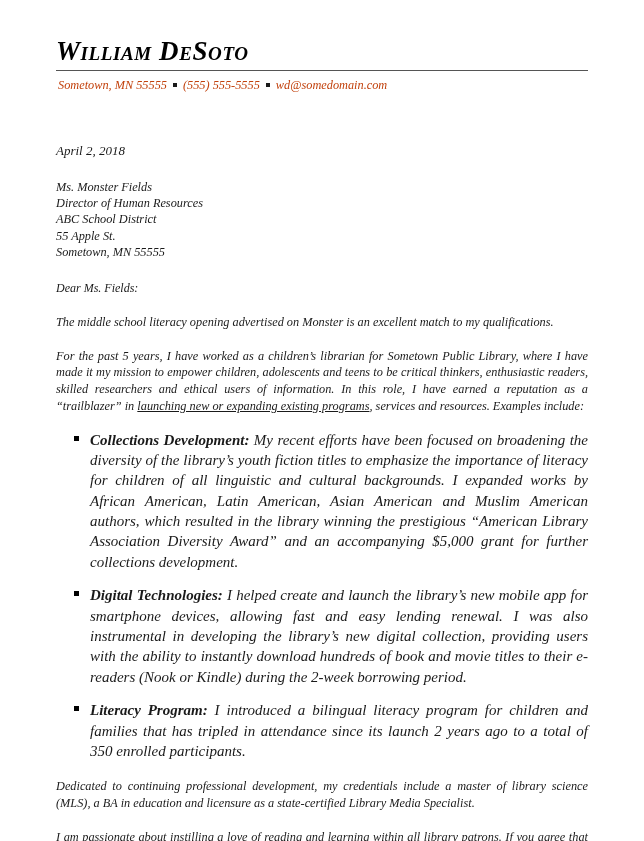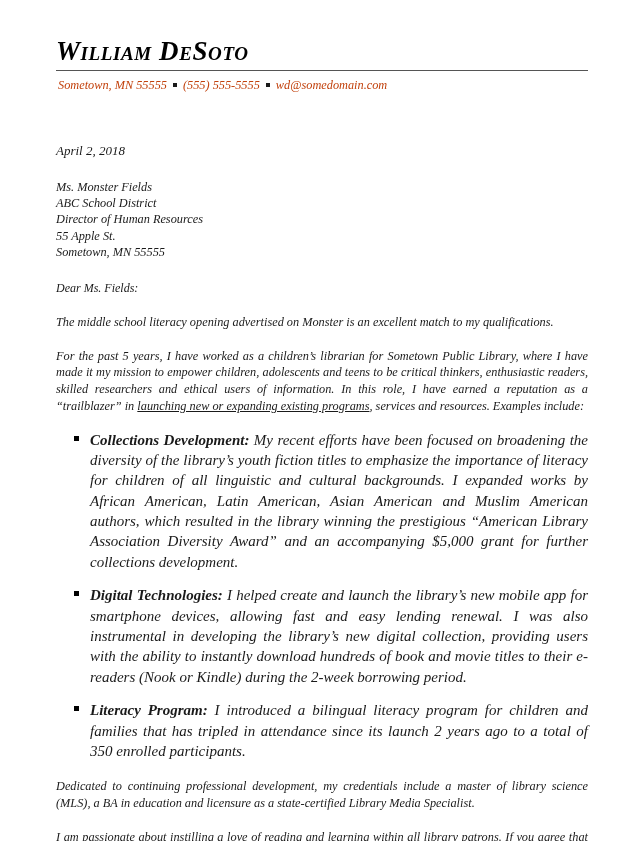--- a/index.html
+++ b/index.html
@@ -115,22 +115,22 @@
   <h1 class="letterhead-name">William DeSoto</h1>
 
   <hr class="letterhead-rule">
 
   <p class="contact-line"><span>Sometown, MN 55555</span><span class="contact-sep"></span><span>(555) 555-5555</span><span class="contact-sep"></span><span>wd@somedomain.com</span></p>
 
   <p class="date-line">April 2, 2018</p>
 
   <div class="recipient">
     <div>Ms. Monster Fields</div>
+    <div>Director of Human Resources</div>
     <div>ABC School District</div>
-    <div>Director of Human Resources</div>
     <div>55 Apple St.</div>
     <div>Sometown, MN 55555</div>
   </div>
 
   <p class="salutation">Dear Ms. Fields:</p>
 
   <p class="body-par">The middle school literacy opening advertised on Monster is an excellent match to my qualifications.</p>
 
   <p class="body-par"><span>For the past 5 years, I have worked as a children’s librarian for Sometown Public Library, where I have made it my mission to empower children, adolescents and teens to be critical thinkers, enthusiastic readers, skilled researchers and ethical users of information. In this role, I have earned a reputation as a “trailblazer” in </span><span class="underline">launching new or expanding existing programs</span><span>, services and resources. Examples include:</span></p>
 

